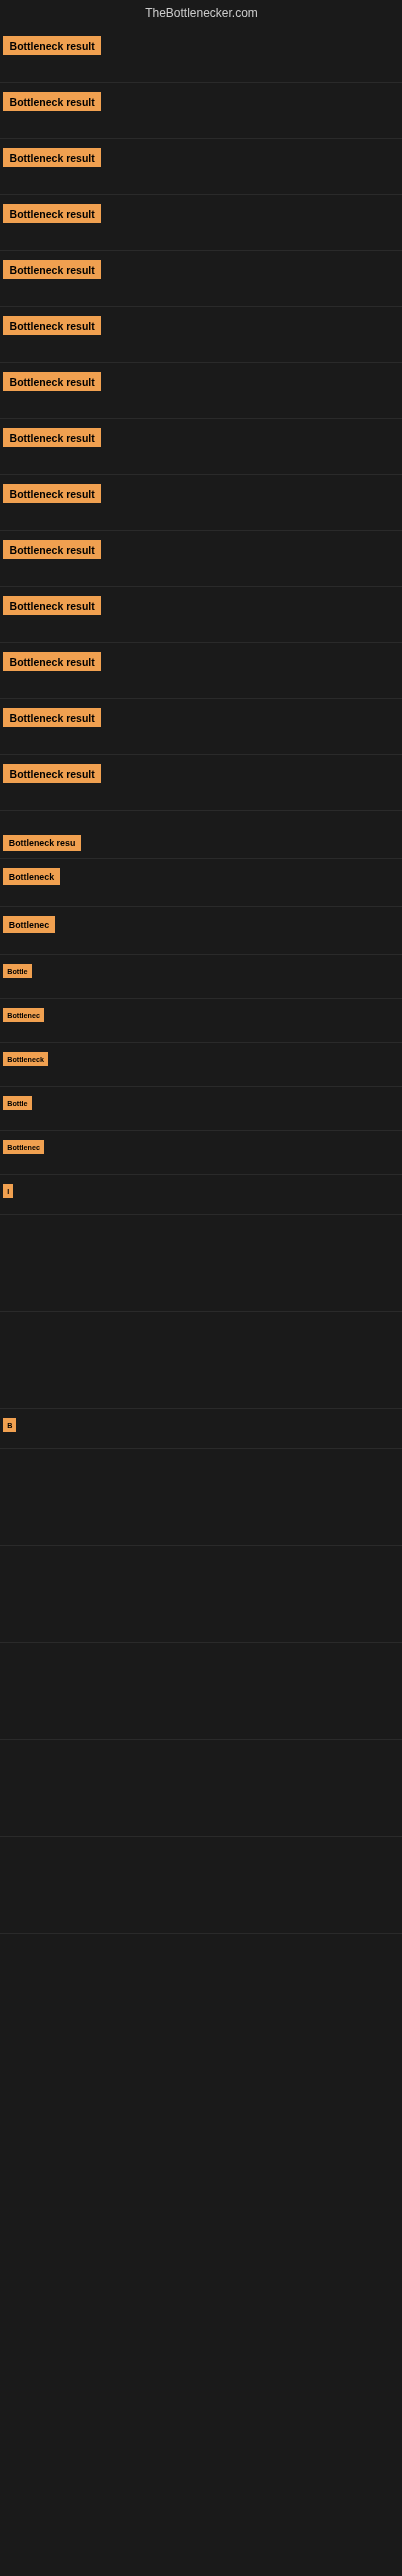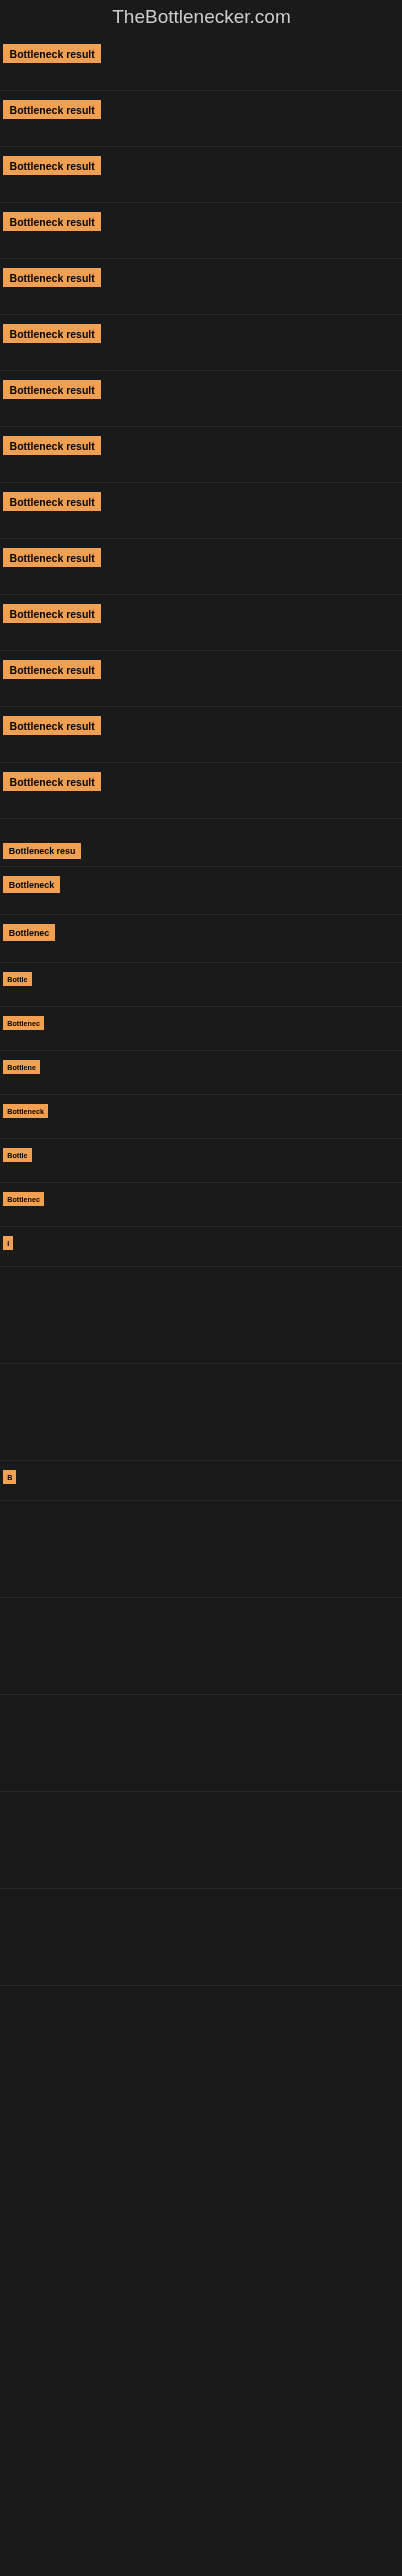--- a/index.html
+++ b/index.html
@@ -12,21 +12,21 @@
       width: 403px;
       min-height: 2576px;
       background-color: #1a1a1a;
       font-family: Arial, sans-serif;
       position: relative;
     }
 
     .site-title {
       text-align: center;
       color: #cccccc;
-      font-size: 19px;
+      font-size: 12px;
       padding: 6.4px 0;
       background-color: #1a1a1a;
     }
   </style>
 </head>
 <body>
 
 <div>
   <div class="site-title">TheBottlenecker.com</div>
 </div>
@@ -83,23 +83,20 @@
     <div style="display: flex; align-items: flex-start; padding: 6.4px 0px; border-bottom: 0.8px solid rgb(42, 42, 42); min-height: 48px;">
       <span style="display: inline-block; background-color: rgb(240, 160, 80); color: rgb(0, 0, 0); font-weight: bold; margin-left: 3.2px; margin-top: 3.2px; white-space: nowrap; cursor: pointer; font-size: 8.9px; padding: 3.2px 5.6px;">Bottlenec</span>
     </div>
     <div style="display: flex; align-items: flex-start; padding: 6.4px 0px; border-bottom: 0.8px solid rgb(42, 42, 42); min-height: 44px;">
       <span style="display: inline-block; background-color: rgb(240, 160, 80); color: rgb(0, 0, 0); font-weight: bold; margin-left: 3.2px; margin-top: 3.2px; white-space: nowrap; cursor: pointer; font-size: 7.2px; padding: 2.4px 4px;">Bottle</span>
     </div>
     <div style="display: flex; align-items: flex-start; padding: 6.4px 0px; border-bottom: 0.8px solid rgb(42, 42, 42); min-height: 44px;">
       <span style="display: inline-block; background-color: rgb(240, 160, 80); color: rgb(0, 0, 0); font-weight: bold; margin-left: 3.2px; margin-top: 3.2px; white-space: nowrap; cursor: pointer; font-size: 7.2px; padding: 2.4px 4px;">Bottlenec</span>
     </div>
     <div style="display: flex; align-items: flex-start; padding: 6.4px 0px; border-bottom: 0.8px solid rgb(42, 42, 42); min-height: 44px;">
-      <span style="display: inline-block; background-color: rgb(240, 160, 80); color: rgb(0, 0, 0); font-weight: bold; margin-left: 3.2px; margin-top: 3.2px; white-space: nowrap; cursor: pointer; font-size: 7.2px; padding: 2.4px 4px;">Bottlene</span>
-    </div>
-    <div style="display: flex; align-items: flex-start; padding: 6.4px 0px; border-bottom: 0.8px solid rgb(42, 42, 42); min-height: 44px;">
       <span style="display: inline-block; background-color: rgb(240, 160, 80); color: rgb(0, 0, 0); font-weight: bold; margin-left: 3.2px; margin-top: 3.2px; white-space: nowrap; cursor: pointer; font-size: 7.2px; padding: 2.4px 4px;">Bottleneck</span>
     </div>
     <div style="display: flex; align-items: flex-start; padding: 6.4px 0px; border-bottom: 0.8px solid rgb(42, 42, 42); min-height: 44px;">
       <span style="display: inline-block; background-color: rgb(240, 160, 80); color: rgb(0, 0, 0); font-weight: bold; margin-left: 3.2px; margin-top: 3.2px; white-space: nowrap; cursor: pointer; font-size: 7.2px; padding: 2.4px 4px;">Bottle</span>
     </div>
     <div style="display: flex; align-items: flex-start; padding: 6.4px 0px; border-bottom: 0.8px solid rgb(42, 42, 42); min-height: 44px;">
       <span style="display: inline-block; background-color: rgb(240, 160, 80); color: rgb(0, 0, 0); font-weight: bold; margin-left: 3.2px; margin-top: 3.2px; white-space: nowrap; cursor: pointer; font-size: 7.2px; padding: 2.4px 4px;">Bottlenec</span>
     </div>
     <div style="display: flex; align-items: flex-start; padding: 6.4px 0px; border-bottom: 0.8px solid rgb(42, 42, 42); min-height: 40px;">
       <span style="display: inline-block; background-color: rgb(240, 160, 80); color: rgb(0, 0, 0); font-weight: bold; margin-left: 3.2px; margin-top: 3.2px; white-space: nowrap; cursor: pointer; font-size: 7.2px; padding: 2.4px 4px;">I</span>

